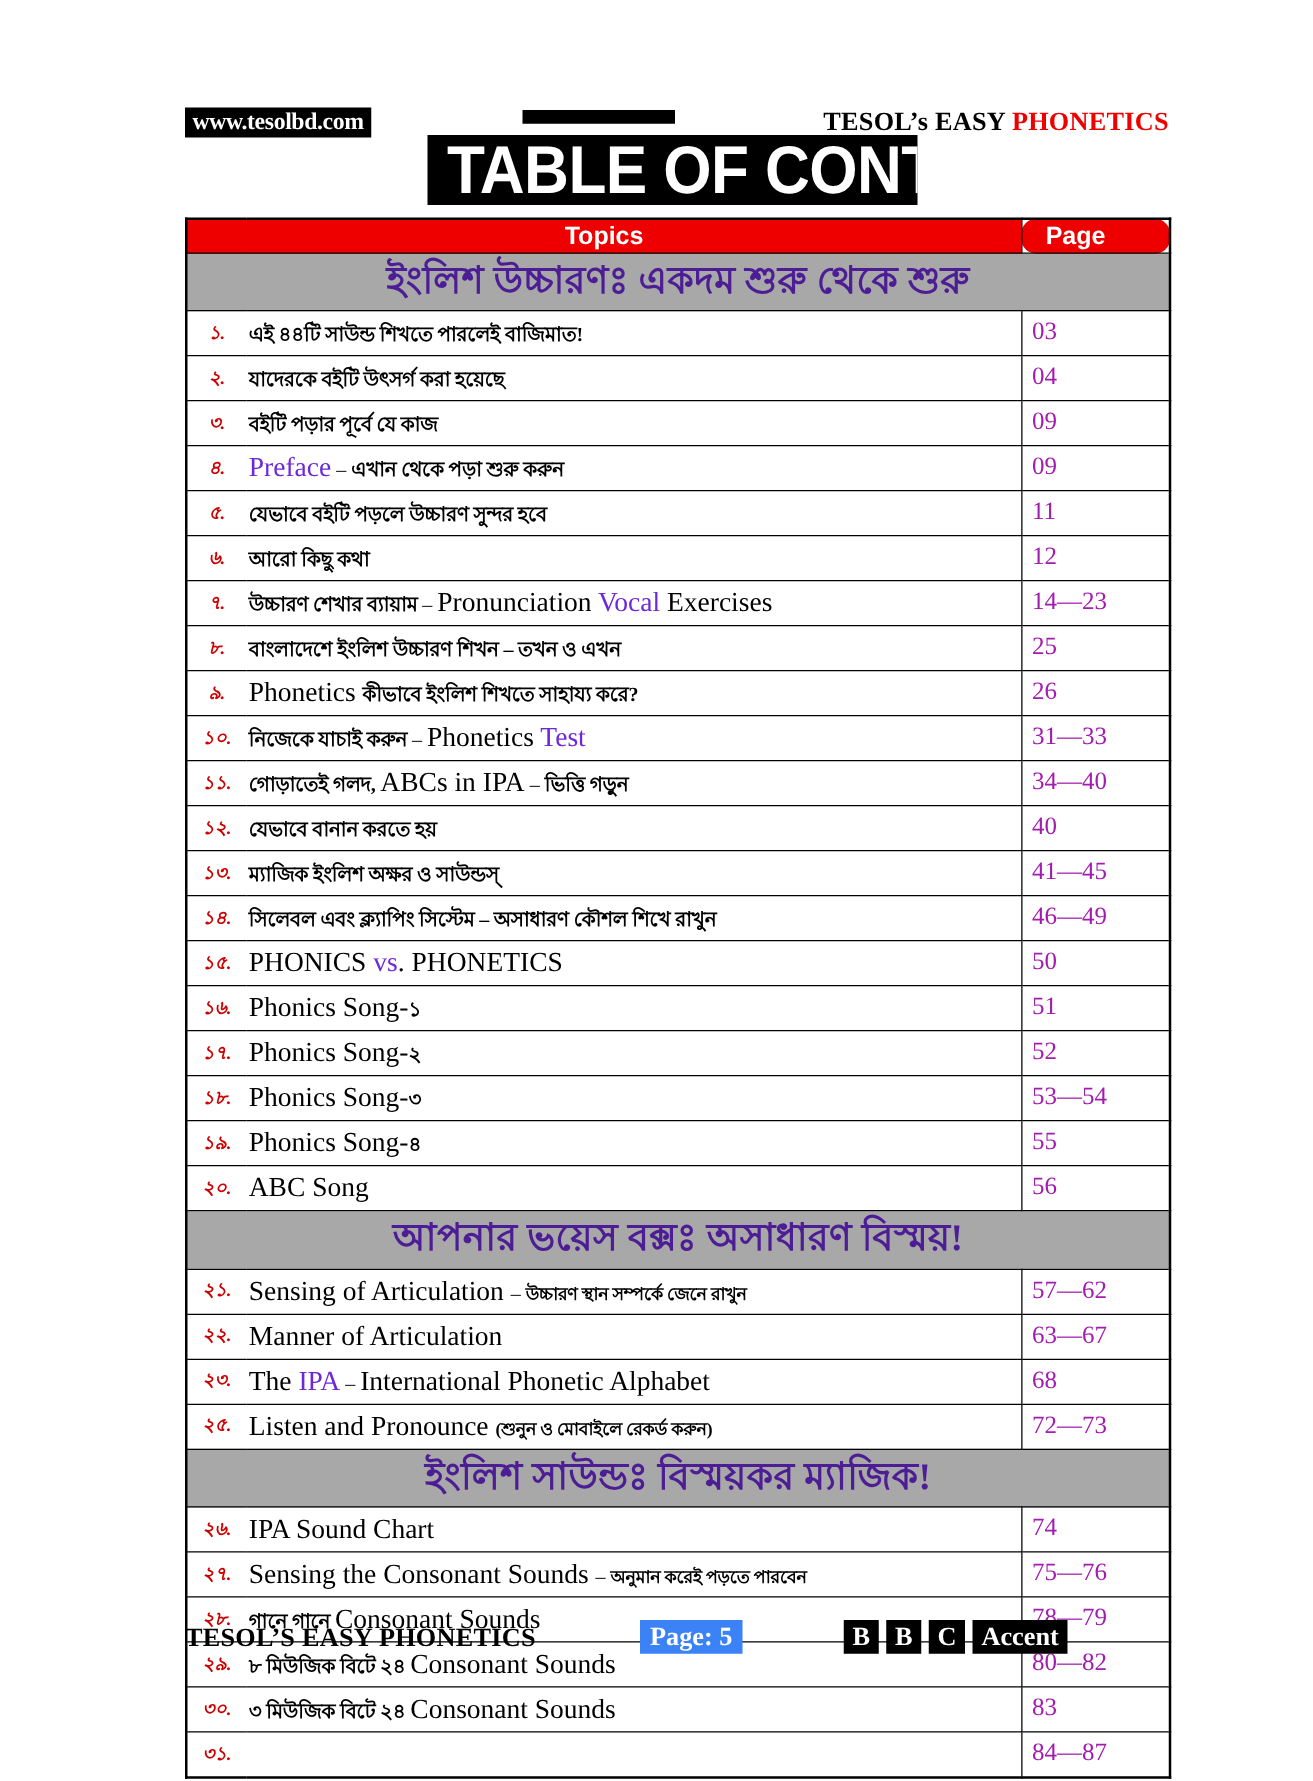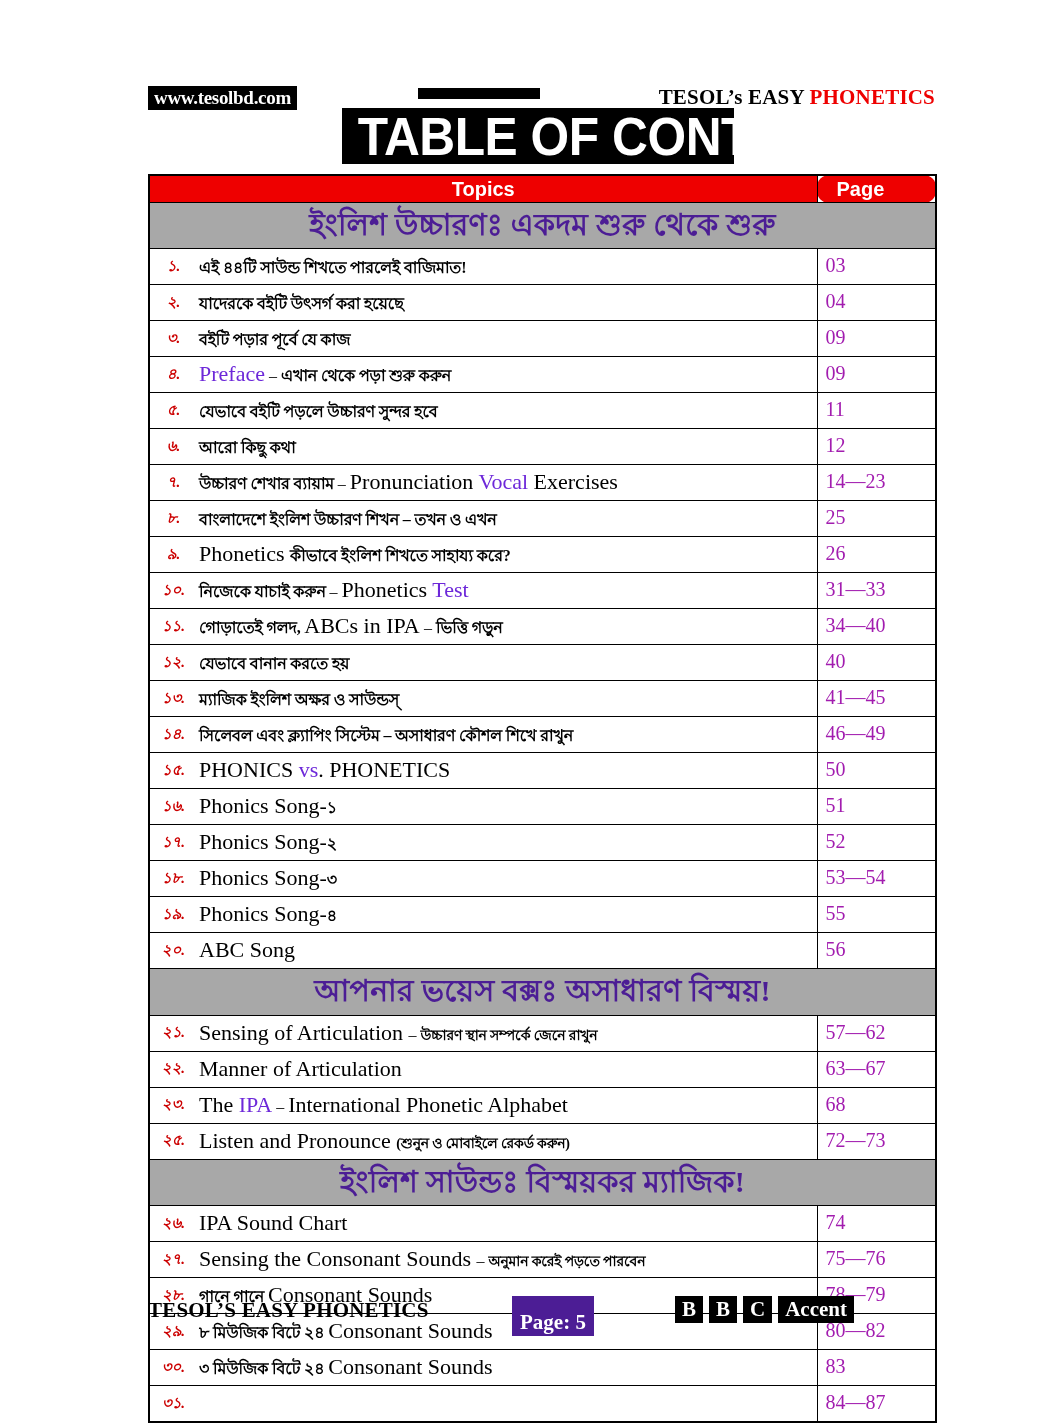--- a/index.html
+++ b/index.html
@@ -179,26 +179,26 @@
     font-family: "Liberation Serif", "DejaVu Serif", serif;
     font-weight: bold;
     font-size: 21px;
     letter-spacing: 0.2px;
     white-space: nowrap;
   }
   .footer-page {
     position: absolute;
     left: 364px;
     top: 0px;
-    background: #4c1d95;
+    background: #3b82f6;
     color: #ffffff;
     font-family: "Liberation Serif", "DejaVu Serif", serif;
     font-weight: bold;
     font-size: 21px;
-    padding: 15px 8px 3px 8px;
+    padding: 2px 8px 3px 8px;
     line-height: 1.05;
     white-space: nowrap;
   }
   .footer-logo {
     position: absolute;
     left: 527px;
     top: 0px;
     display: flex;
     gap: 6px;
     align-items: flex-start;

